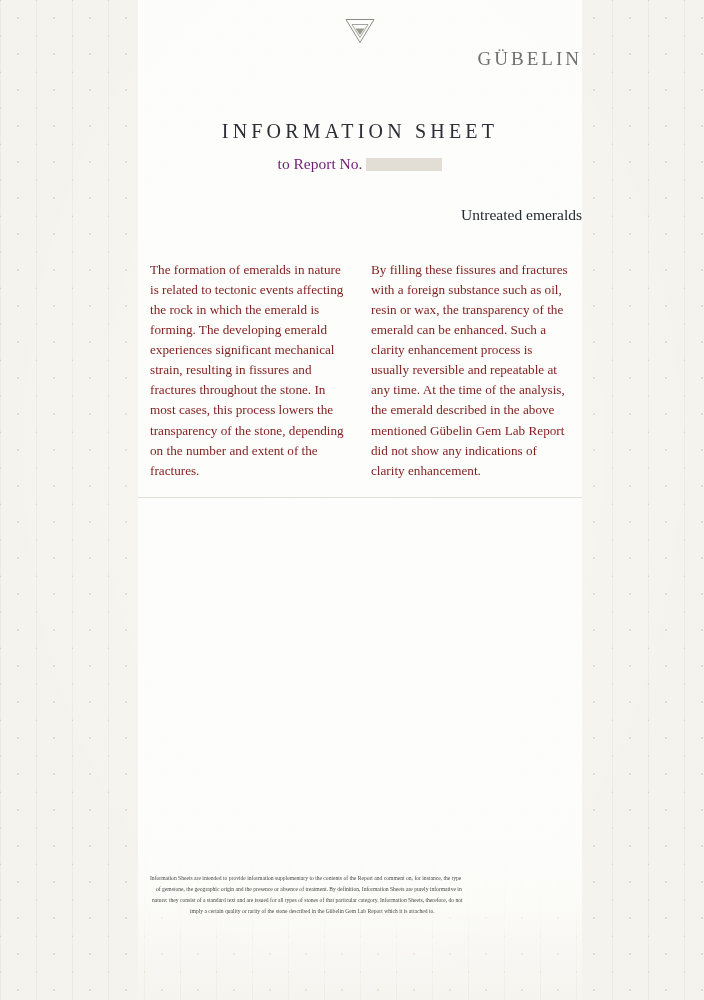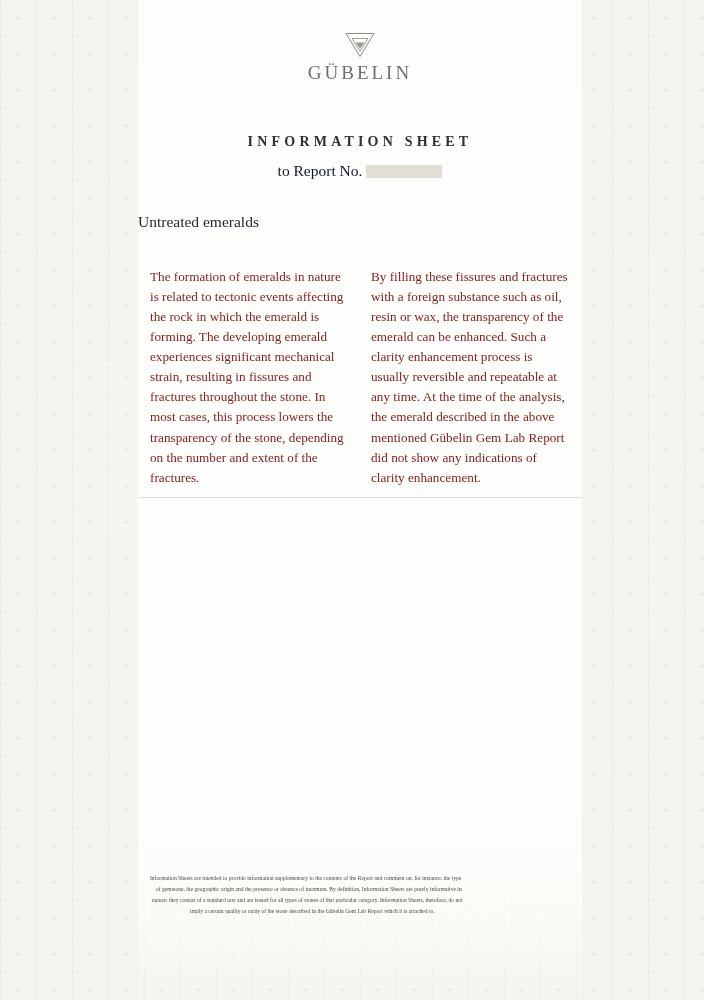--- a/index.html
+++ b/index.html
@@ -70,62 +70,62 @@
   #content {
     position: absolute;
     left: 138px;
     top: 0;
     width: 444px;
     height: 1000px;
   }
 
   
   .brand {
-    text-align: center;
-    padding-top: 32px;
+    text-align: right;
+    padding-top: 18px;
   }
   .brand-mark {
     display: block;
     margin: 0 auto 4px auto;
     width: 34px;
     height: 26px;
   }
   .brand-name {
     font-family: "Liberation Serif", serif;
     font-size: 19px;
     letter-spacing: 3.0px;
     color: #6f6f6f;
     font-weight: 400;
   }
 
   
   .title {
     text-align: center;
     margin-top: 50px;
-    font-size: 14px;
+    font-size: 20px;
     letter-spacing: 4.2px;
     color: #2e2e36;
-    font-weight: 700;
+    font-weight: 400;
   }
   .subtitle {
     text-align: center;
     margin-top: 12px;
     font-size: 15.5px;
-    color: #0f172a;
+    color: #701a75;
   }
   .redaction {
     display: inline-block;
     width: 76px;
     height: 13px;
     background: #e2ded6;
     vertical-align: -2px;
     margin-left: 4px;
   }
   .doc-subject {
-    text-align: left;
+    text-align: right;
     margin-top: 33px;
     font-size: 15.5px;
     color: #232a33;
   }
 
   
   .columns {
     display: flex;
     gap: 23px;
     margin-top: 36px;

